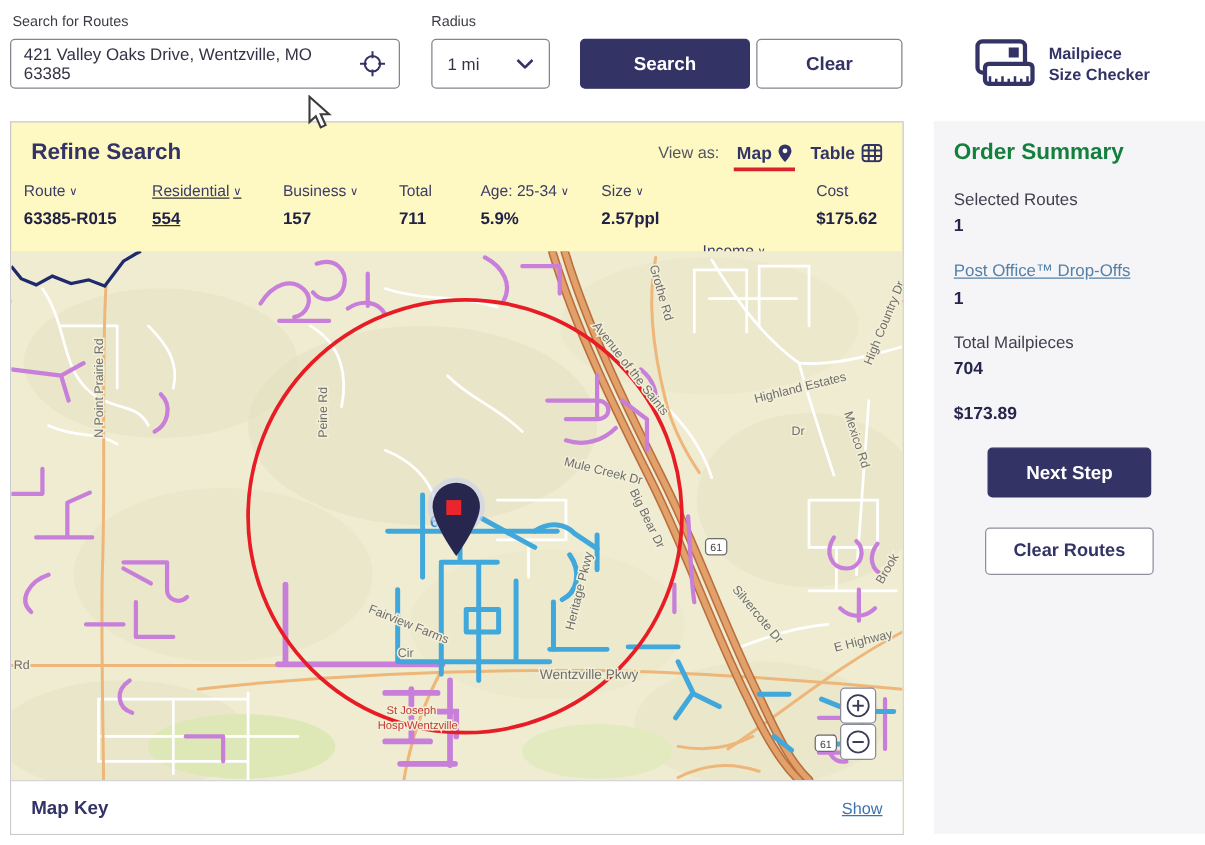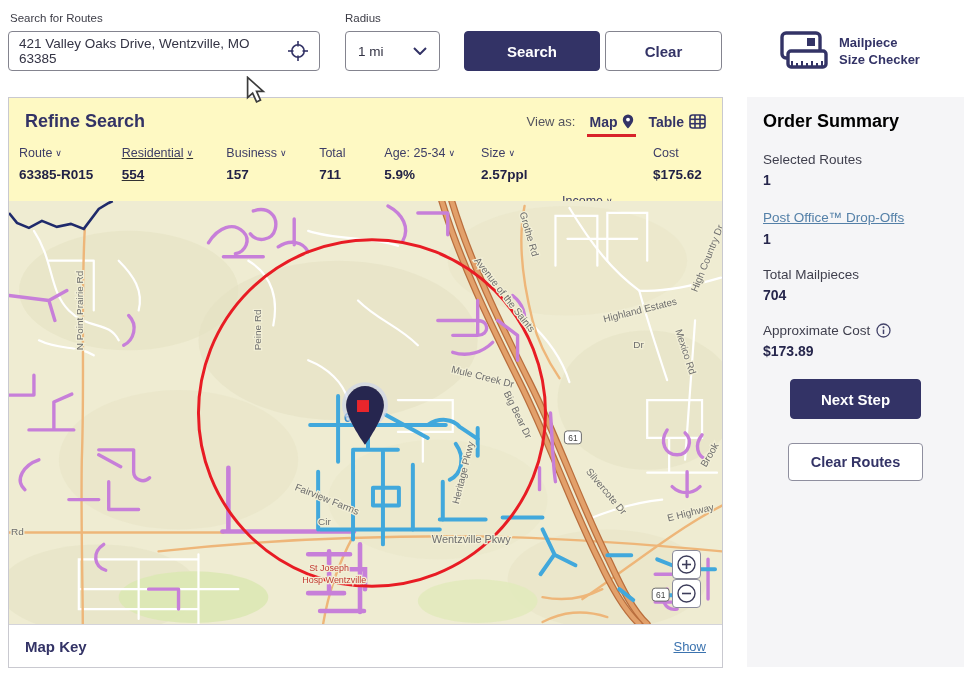--- a/index.html
+++ b/index.html
@@ -7,33 +7,33 @@
   .abs{position:absolute;}
   .field-label{font-size:11.5px;color:#3c3c46;}
   .input-box{box-sizing:border-box;border:1px solid #84848f;border-radius:4px;background:#fff;display:flex;align-items:center;}
   .btn{box-sizing:border-box;border-radius:4px;font-weight:bold;font-size:15px;display:flex;align-items:center;justify-content:center;cursor:pointer;}
   .btn-primary{background:#333366;color:#fff;border:1px solid #333366;}
   .btn-secondary{background:#fff;color:#333366;border:1px solid #84848f;}
   .panel{box-sizing:border-box;border:1px solid #c9c9d0;background:#fef9c3;}
   .panel-header{display:flex;justify-content:space-between;align-items:center;padding:13px 16px 8px 16px;}
   .panel-title{font-size:18px;font-weight:bold;color:#333366;}
   .viewas{display:flex;align-items:center;gap:14px;font-size:13px;color:#55555f;}
-  .toggle{display:flex;align-items:flex-start;gap:5px;font-weight:bold;color:#333366;font-size:14px;position:relative;cursor:pointer;}
+  .toggle{display:flex;align-items:flex-end;gap:5px;font-weight:bold;color:#333366;font-size:14px;position:relative;cursor:pointer;}
   .toggle .under{position:absolute;left:-2px;right:-2px;bottom:-7px;height:3px;background:#d8232a;}
   .stats-row{display:flex;padding:6px 0 10px 10px;border-bottom:2px solid #d8232a;}
   .stat-col .hdr{font-size:12.5px;color:#3d3d66;white-space:nowrap;}
   .stat-col .hdr .chev{font-size:9px;position:relative;top:-1px;margin-left:3px;color:#333366;}
   .stat-col .val{font-size:13.5px;font-weight:bold;color:#222246;margin-top:7px;white-space:nowrap;}
   .map-wrap{position:absolute;left:0;right:0;top:103px;bottom:43px;overflow:hidden;background:#efecd2;}
   .zoom-btn{position:absolute;width:27px;height:27px;background:#fff;border:1px solid #8b8b9a;border-radius:4px;display:flex;align-items:center;justify-content:center;cursor:pointer;}
   .mapkey-bar{position:absolute;left:0;right:0;bottom:0;height:43px;border-top:1px solid #d4d4da;background:#fff;display:flex;align-items:center;justify-content:space-between;padding:0 16px;box-sizing:border-box;}
   .mapkey-title{font-size:15px;font-weight:bold;color:#333366;}
   .link{color:#3b73af;text-decoration:underline;cursor:pointer;font-size:13px;}
   .sidebar{position:absolute;left:747px;top:97px;width:217px;height:570px;background:#f5f5f7;box-sizing:border-box;padding:14px 16px;}
-  .sb-title{font-size:18px;font-weight:bold;color:#000000;margin-bottom:20px;}
+  .sb-title{font-size:18px;font-weight:bold;color:#15803d;margin-bottom:20px;}
   .sb-label{font-size:13.5px;color:#3f3f4d;margin-bottom:5px;}
   .sb-value{font-size:14px;font-weight:bold;color:#26264c;margin-bottom:20px;}
   .sb-link{font-size:13.5px;color:#5480a8;text-decoration:underline;cursor:pointer;margin-bottom:6px;display:inline-block;}
   .sb-btn{display:block;margin:0 auto;}
   .checker{position:absolute;left:779px;top:30px;display:flex;align-items:center;gap:10px;cursor:pointer;}
   .checker-label{font-size:13px;font-weight:bold;color:#333366;line-height:17px;}
 </style>
 </head>
 <body>
 
@@ -331,27 +331,17 @@
 
   <div class="sb-label">Selected Routes</div>
   <div class="sb-value">1</div>
 
   <a class="sb-link">Post Office™ Drop-Offs</a>
   <div class="sb-value">1</div>
 
   <div class="sb-label">Total Mailpieces</div>
   <div class="sb-value">704</div>
 
-  <div class="sb-label" style="display:flex;align-items:center;gap:6px;">
-    <span>Approximate Cost</span>
-    <span style="display:flex;">
-      <svg width="15" height="15" viewBox="0 0 15 15">
-          <circle cx="7.5" cy="7.5" r="6.5" fill="none" stroke="#44446a" stroke-width="1.3"></circle>
-          <line x1="7.5" y1="6.6" x2="7.5" y2="11" stroke="#44446a" stroke-width="1.5"></line>
-          <circle cx="7.5" cy="4.2" r="1" fill="#44446a"></circle>
-        </svg>
-    </span>
-  </div>
   <div class="sb-value">$173.89</div>
 
   <button class="btn btn-primary sb-btn" style="width:131px;height:40px;margin-top:18px;">Next Step</button>
   <button class="btn sb-btn" style="width:135px;height:38px;margin-top:24px;background:#fff;color:#333366;border:1px solid #8f8f9f;font-size:14.5px;">Clear Routes</button>
 </div>
 
 </body></html>

